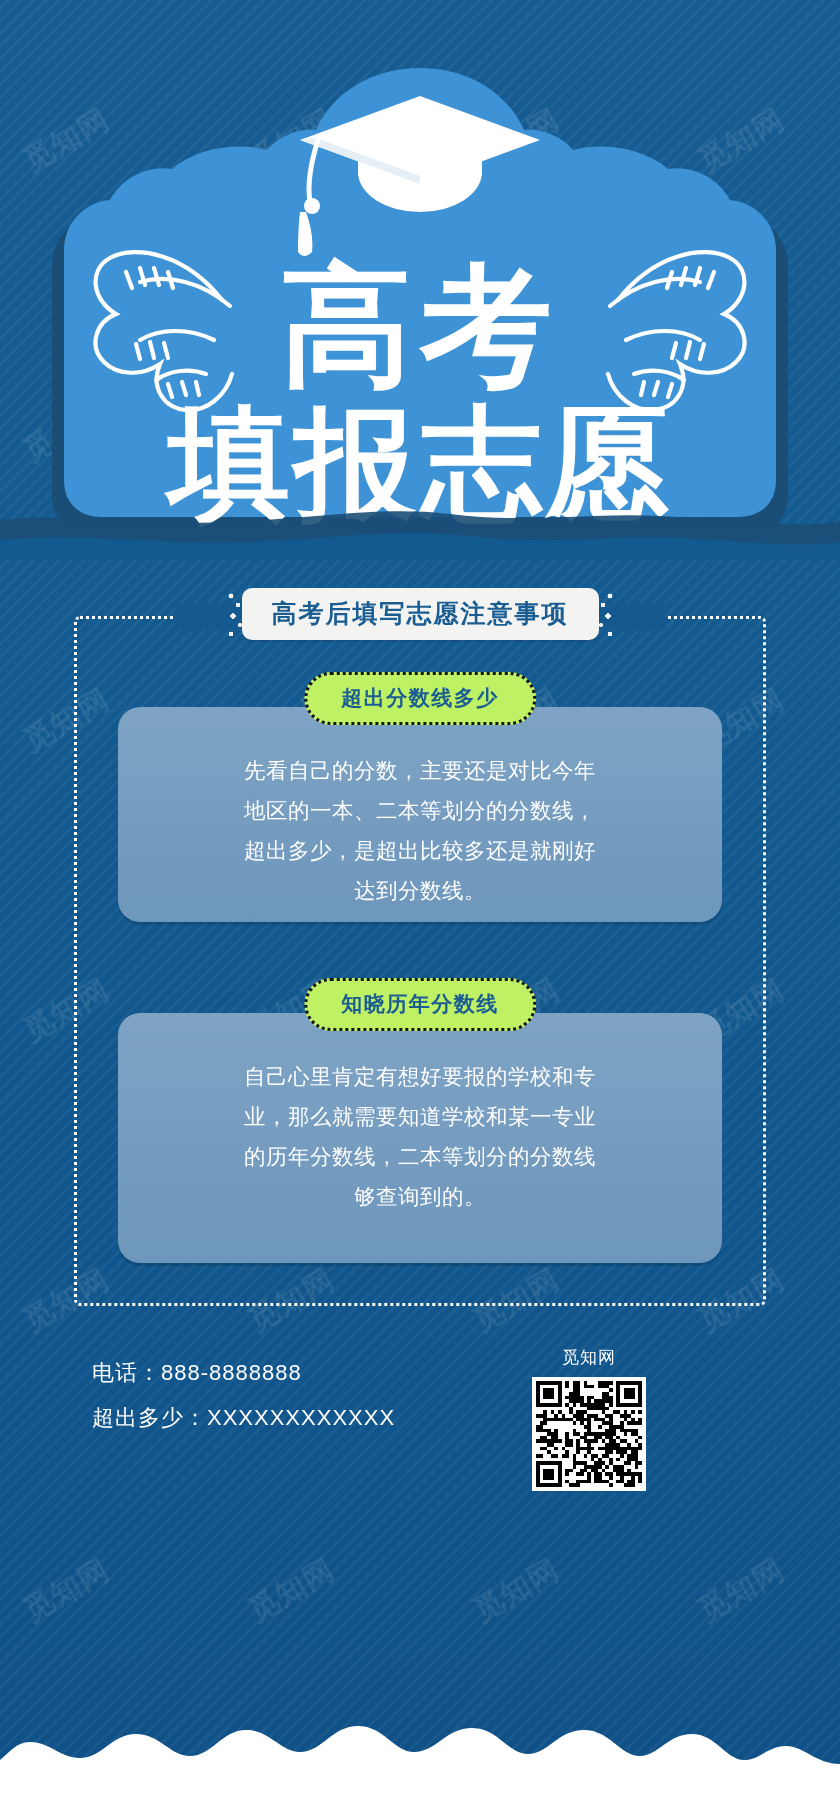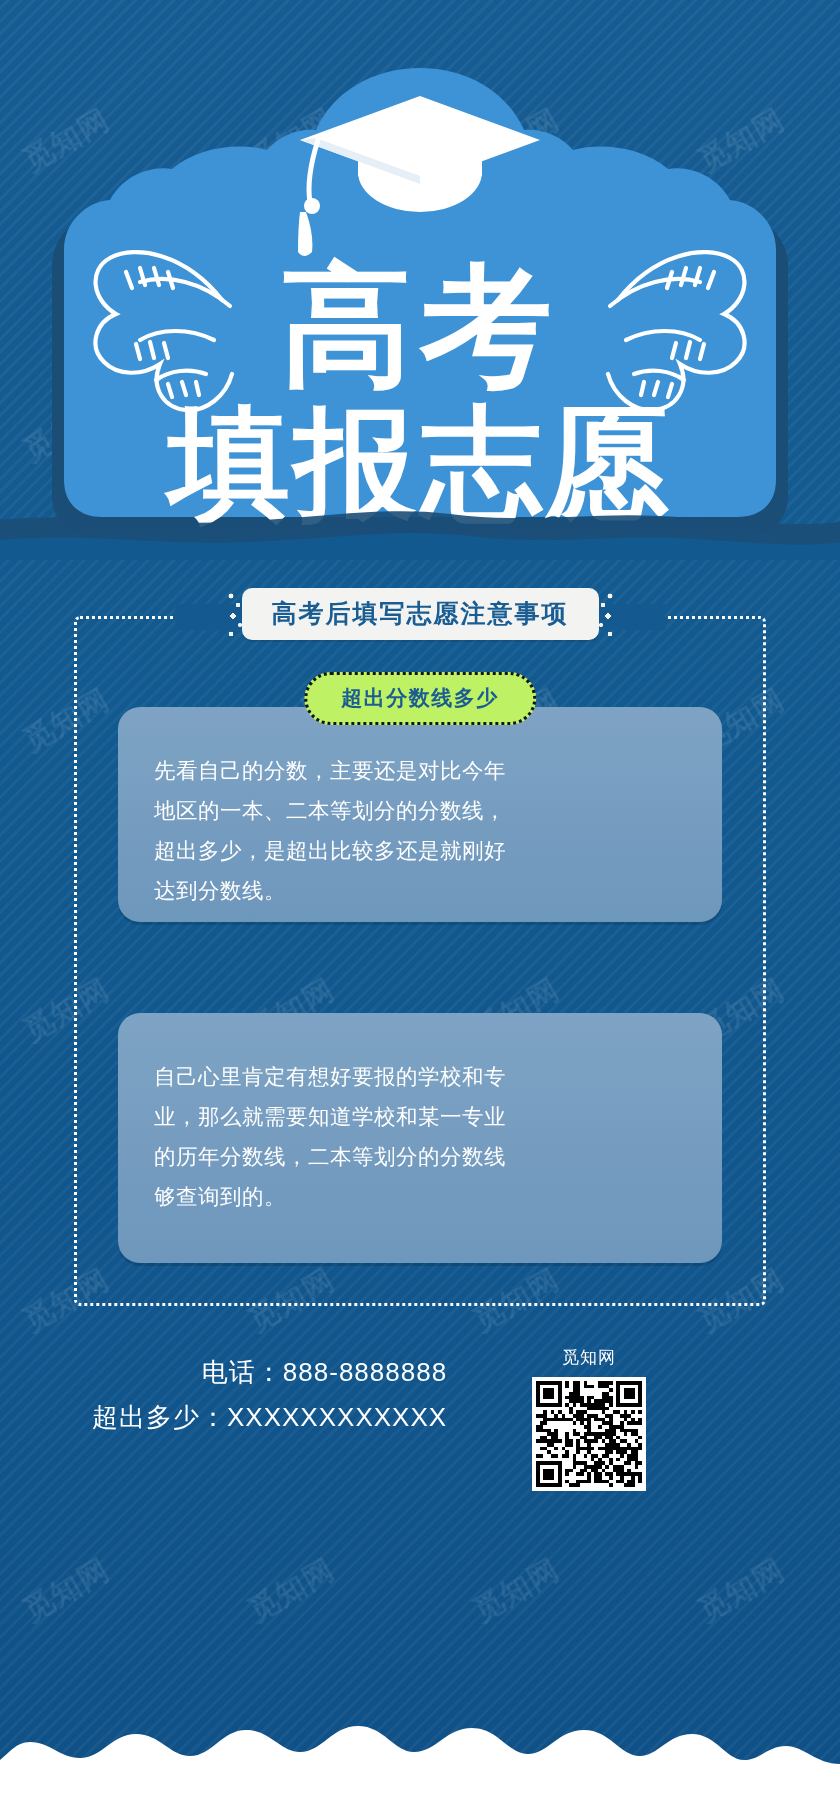--- a/index.html
+++ b/index.html
@@ -97,21 +97,21 @@
   #card1 { top:707px; height:215px; }
   #card2 { top:1013px; height:250px; }
 
   .card-body {
     color:#ffffff;
     font-size:21.5px;
     line-height:40px;
     padding:44px 36px 0 36px;
     letter-spacing:0.5px;
   }
-  .card-body p { white-space:pre-line; }
+  .card-body p { white-space:pre-line;text-align:center; }
 
   .pill {
     position:absolute; left:50%; transform:translateX(-50%);
     background:#bef264;
     color:#1b5c92;
     font-size:21px; font-weight:bold;
     letter-spacing:1.5px;
     padding:9px 34px 10px;
     border-radius:30px;
     border:3px dotted #14161a;
@@ -121,23 +121,22 @@
   #pill1 { top:672px; }
   #pill2 { top:978px; }
 
   
   #footer {
     position:absolute; left:0; top:1338px; width:840px; height:260px;
     z-index:5;
   }
   #contact {
     position:absolute; left:92px; top:12px;
-    color:#ffffff; font-size:26px; line-height:45px;
+    color:#ffffff; font-size:22px; line-height:45px;
     letter-spacing:1px;
-    text-align:right;
   }
   #brandCol {
     position:absolute; left:524px; top:8px; width:130px; text-align:center;
   }
   #brandName { color:#ffffff; font-size:17px; letter-spacing:1px; margin-bottom:8px; }
   #qr { width:114px; height:114px; margin:0 auto; background:#ffffff; padding:4px; }
 
   
   #clouds { position:absolute; left:0; bottom:0; width:840px; height:150px; z-index:6; }
 </style>
@@ -281,20 +280,21 @@
   <div class="pill" id="pill1">超出分数线多少</div>
   <div class="card" id="card1">
     <div class="card-body">
       <p>先看自己的分数，主要还是对比今年
 地区的一本、二本等划分的分数线，
 超出多少，是超出比较多还是就刚好
 达到分数线。</p>
     </div>
   </div>
 
+  <div class="pill" id="pill2">知晓历年分数线</div>
   <div class="card" id="card2">
     <div class="card-body">
       <p>自己心里肯定有想好要报的学校和专
 业，那么就需要知道学校和某一专业
 的历年分数线，二本等划分的分数线
 够查询到的。</p>
     </div>
   </div>
 
   <div id="footer">

